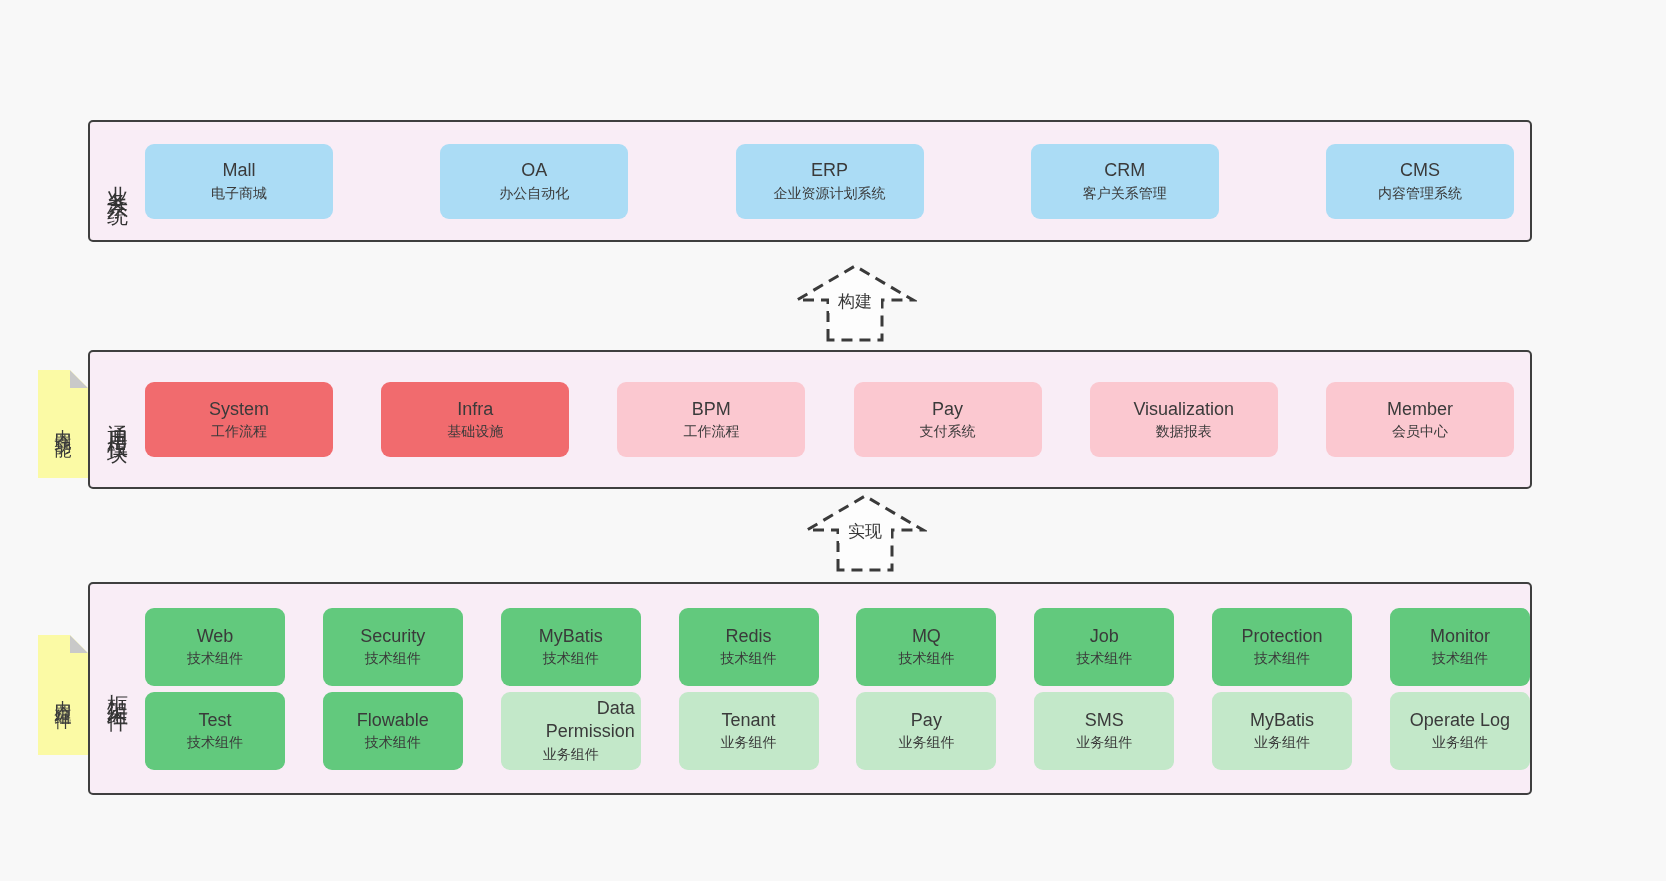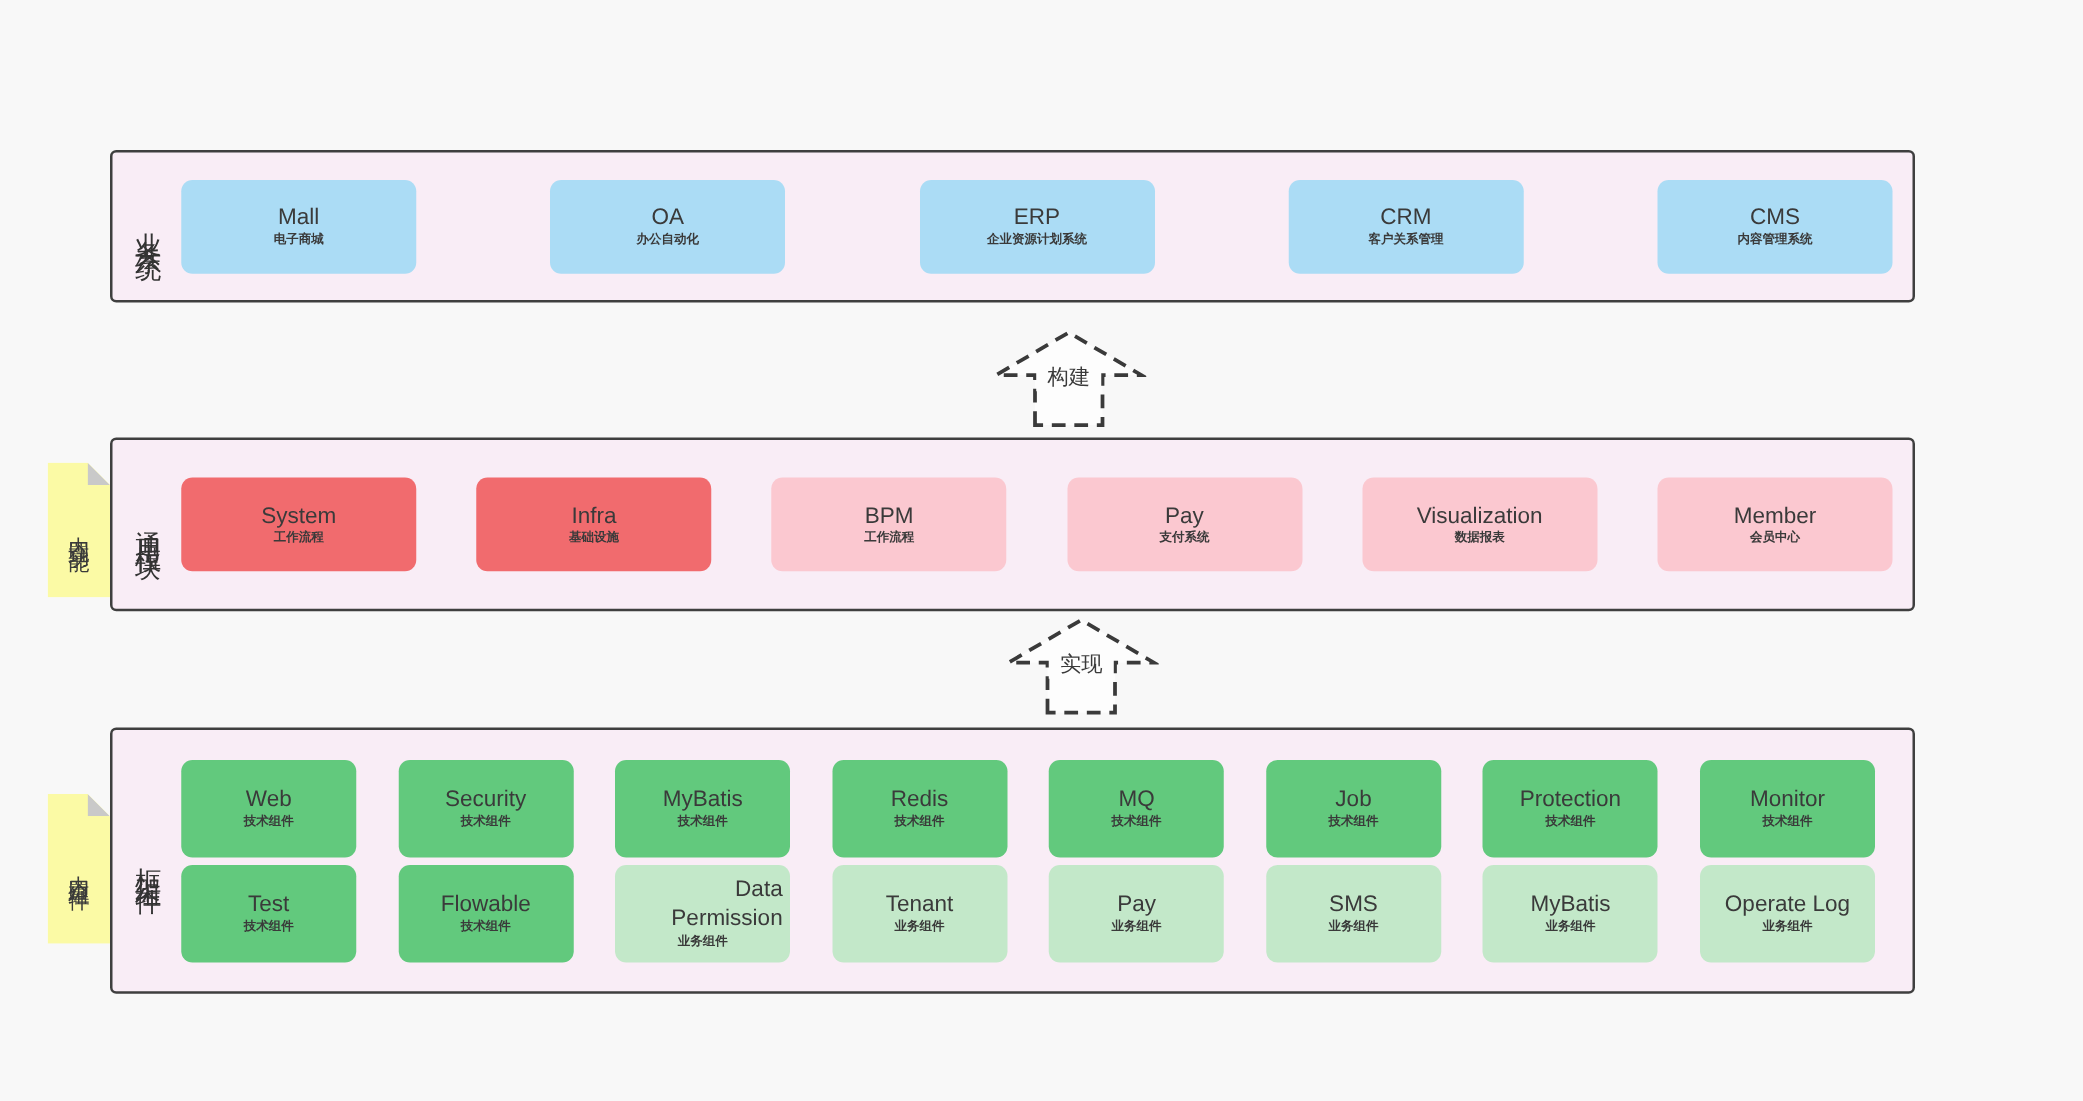--- a/index.html
+++ b/index.html
@@ -25,32 +25,32 @@
   .vtext {
     writing-mode:vertical-rl; text-orientation:upright;
     letter-spacing:6px; font-size:21px; color:#333;
   }
   .box-row {
     flex:1; display:flex; align-items:center;
     justify-content:space-between; padding-right:16px;
   }
   .grid-col {
     flex:1; display:flex; flex-direction:column;
-    justify-content:center; gap:6px; padding-right:30px;
+    justify-content:center; gap:6px; 
   }
   .row-small { display:flex; justify-content:space-between; }
   .box {
     box-sizing:border-box; border-radius:9px;
     display:flex; flex-direction:column; align-items:center; justify-content:center;
     text-align:right; padding:4px 6px;
   }
   .box.wide  { width:188px; min-height:75px; }
   .box.small { width:140px; min-height:78px; }
   .box-title { font-size:18px; line-height:1.3; }
-  .box-sub   { font-size:10px; line-height:1.45;font-weight:bold; }
+  .box-sub   { font-size:14px; line-height:1.45; }
   .blue       { background:var(--box-blue,#abdcf5); }
   .red        { background:var(--box-red,#f16b6e); }
   .pink       { background:var(--box-pink,#fbc8d0); }
   .green      { background:var(--box-green,#62c97d); }
   .lightgreen { background:var(--box-lightgreen,#c3e8c9); }
   .note {
     position:absolute; left:38px; width:50px;
     background:var(--note-yellow,#fbfaa5);
     clip-path:polygon(0 0, calc(100% - 18px) 0, 100% 18px, 100% 100%, 0 100%);
     display:flex; align-items:center; justify-content:center;

